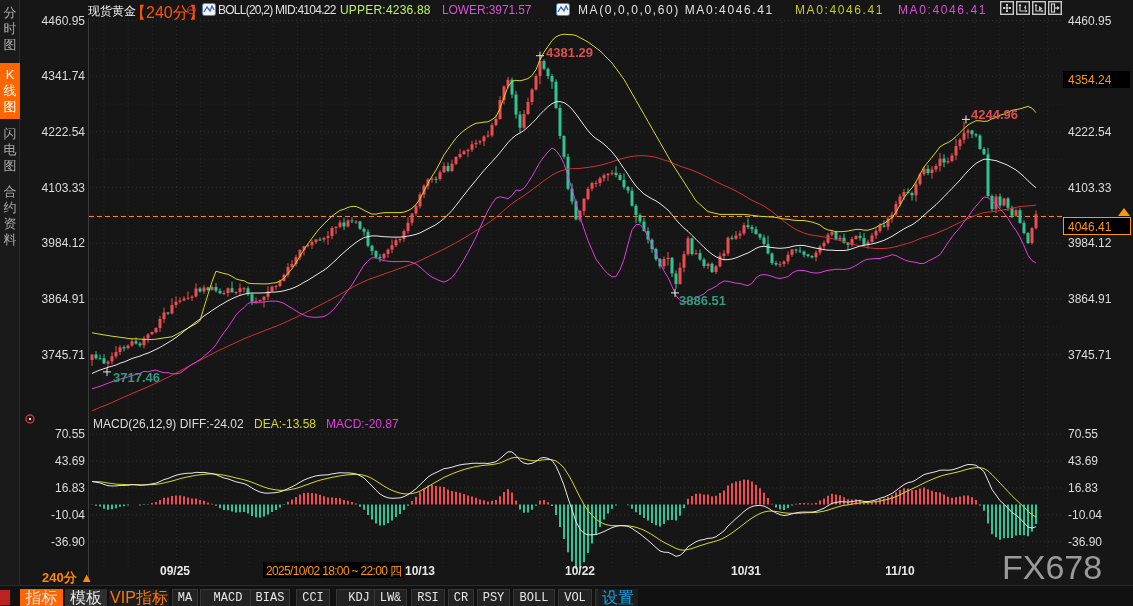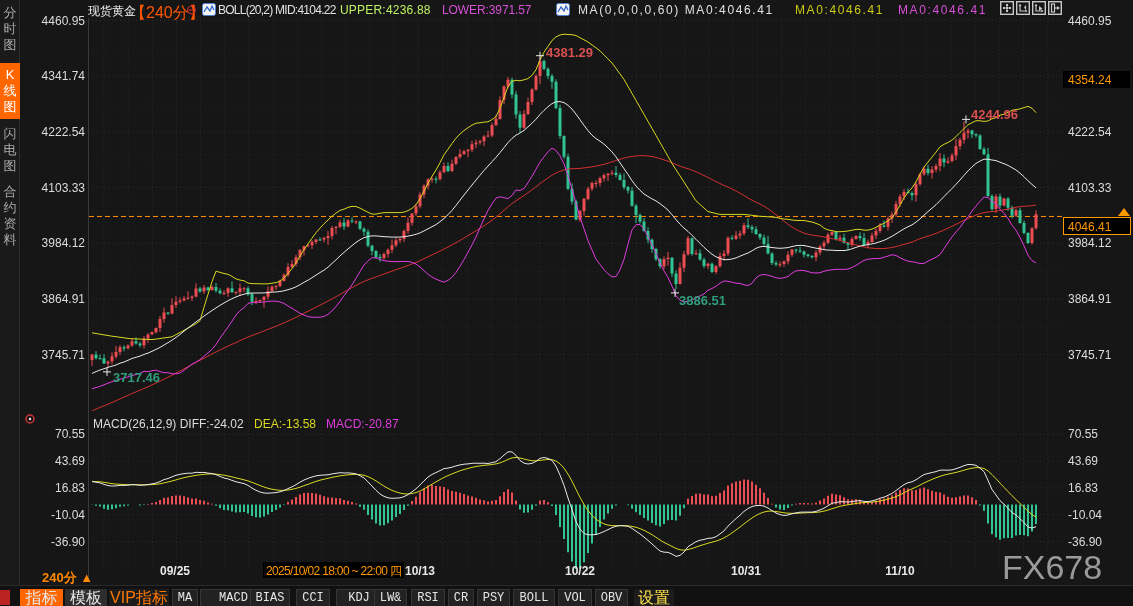--- a/index.html
+++ b/index.html
@@ -129,24 +129,24 @@
 <span style="left:578px;letter-spacing:1.6px">MA(0,0,0,0,60) MA0:4046.41</span>
 <span style="left:795px;letter-spacing:1.6px;color:#cbcb10">MA0:4046.41</span>
 <span style="left:898px;letter-spacing:1.6px;color:#d750d7">MA0:4046.41</span>
 </div>
 <div class="tb">
 <div style="position:absolute;left:0;top:4px;width:10px;height:15px;background:#b22"></div>
 <div class="btn" style="left:20px;width:43px;background:#f60">指标</div>
 <div class="btn" style="left:65px;width:42px;background:#2e2e2e">模板</div>
 <div class="btn" style="left:109px;width:60px;background:#1c1c1c;color:#f70">VIP指标</div>
 <div class="btn mono" style="left:172px;width:26px">MA</div>
-<div class="btn mono" style="left:200px;width:67px">MACD</div>
+<div class="btn mono" style="left:200px;width:56px">MACD</div>
 <div class="btn mono" style="left:250px;width:40px">BIAS</div>
 <div class="btn mono" style="left:296px;width:34px">CCI</div>
 <div class="btn mono" style="left:336px;width:46px">KDJ</div>
 <div class="btn mono" style="left:374px;width:33px">LW&amp;</div>
 <div class="btn mono" style="left:411px;width:34px">RSI</div>
 <div class="btn mono" style="left:448px;width:26px">CR</div>
 <div class="btn mono" style="left:477px;width:33px">PSY</div>
 <div class="btn mono" style="left:513px;width:42px">BOLL</div>
 <div class="btn mono" style="left:558px;width:34px">VOL</div>
 <div class="btn mono" style="left:595px;width:33px">OBV</div>
-<div class="btn" style="left:634px;width:40px;background:#1c1c1c;color:#fde047">设置</div>
+<div class="btn" style="left:598px;width:40px;background:#1c1c1c;color:#0ea5e9">设置</div>
 </div>
 </body></html>

